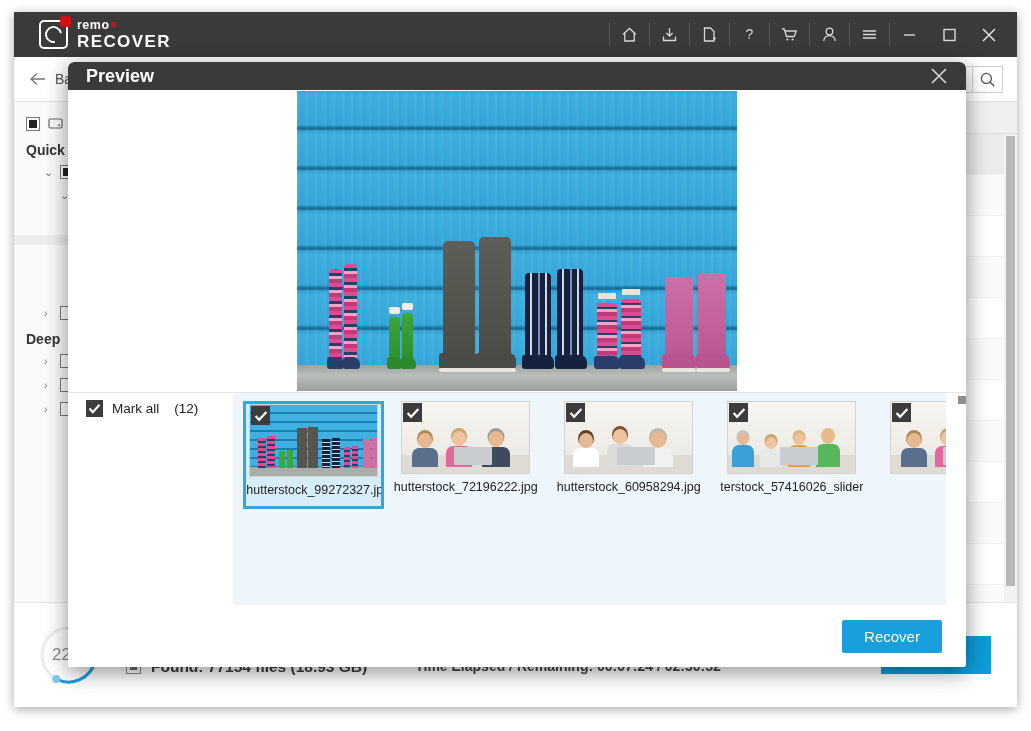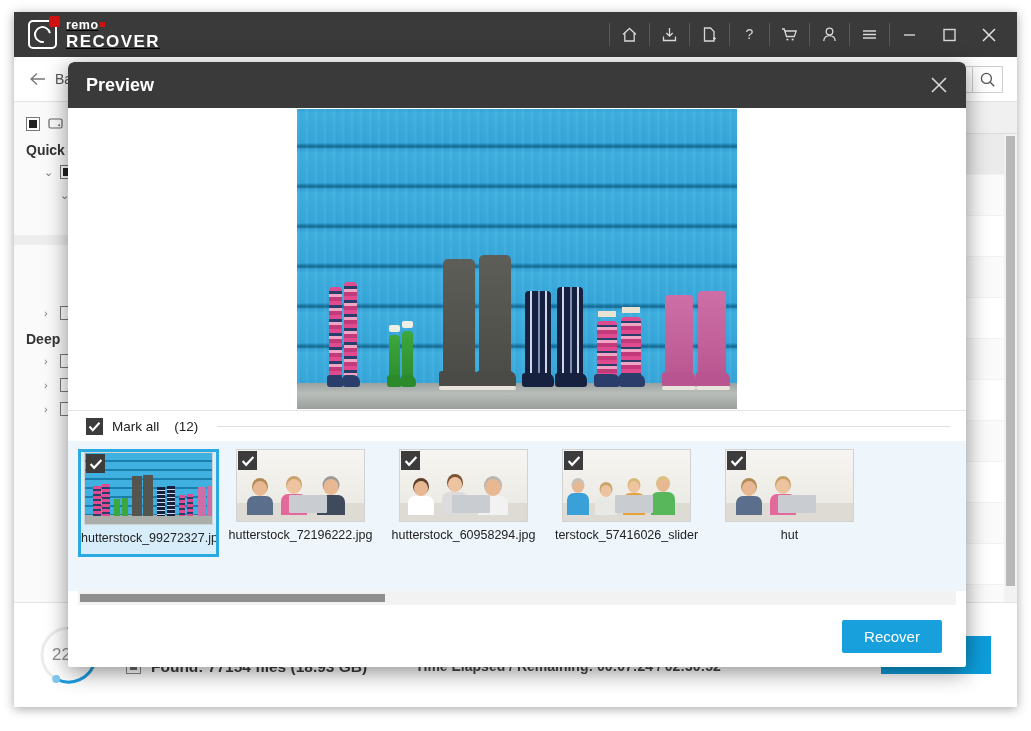--- a/index.html
+++ b/index.html
@@ -25,21 +25,21 @@
     overflow: hidden;
   }
 
   
   .titlebar {
     position: absolute; left: 0; top: 0;
     width: 100%; height: 45px;
     background: #3a3a3a;
     display: flex; align-items: center;
   }
-  .logo { display: flex; align-items: center; padding-left: 14px; text-decoration: underline; }
+  .logo { display: flex; align-items: center; padding-left: 25px; }
   .logo-mark {
     position: relative;
     width: 29px; height: 29px;
     border: 2.5px solid #ffffff;
     border-radius: 5px;
     margin-right: 9px;
     display: flex; align-items: center; justify-content: center;
   }
   .logo-mark .arc {
     width: 17px; height: 17px;
@@ -230,21 +230,21 @@
     position: absolute;
     left: 68px; top: 62px;
     width: 898px; height: 605px;
     background: #ffffff;
     box-shadow: 0 5px 22px rgba(0,0,0,.45);
     border-radius: 6px 6px 3px 3px;
     overflow: hidden;
     display: flex; flex-direction: column;
   }
   .modal-head {
-    height: 46px; background: #3a3a3a;
+    height: 28px; background: #3a3a3a;
     display: flex; align-items: center;
     border-radius: 6px 6px 0 0;
     flex: none;
   }
   .modal-title {
     color: #ffffff; font-size: 18px; font-weight: bold;
     padding-left: 18px;
   }
   .modal-close {
     margin-left: auto; width: 54px; height: 44px;
@@ -298,21 +298,21 @@
   }
   .sole {
     position: absolute; bottom: -3px; height: 4px;
     background: #e9e5dc; border-radius: 2px;
   }
 
   
   .strip-wrap {
     flex: 1; background: #ffffff;
     border-top: 1px solid #e6e6e6;
-    display: flex; flex-direction: column;
+    display: flex; flex-direction: row;
   }
   .markall {
     height: 30px; display: flex; align-items: center;
     padding-left: 18px; gap: 9px;
   }
   .chk-dark {
     width: 17px; height: 17px; background: #3c3c3c;
     display: flex; align-items: center; justify-content: center; flex: none;
   }
   .chk-dark svg { display: block; }

